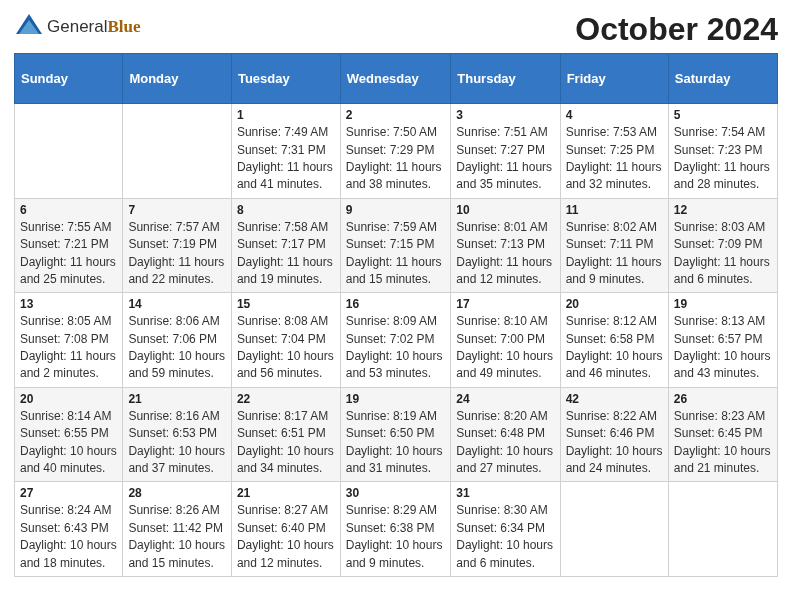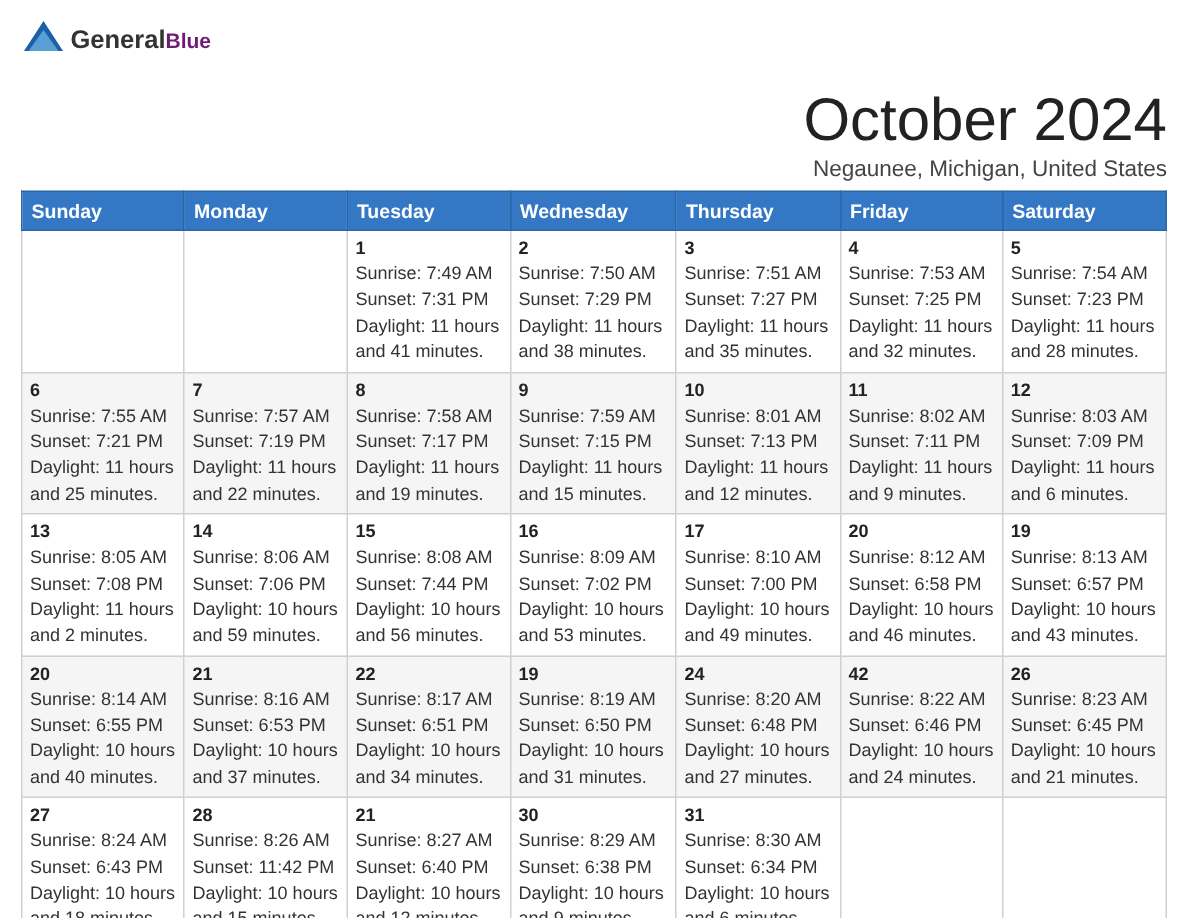--- a/index.html
+++ b/index.html
@@ -23,42 +23,41 @@
     }
     .logo-area {
       display: flex;
       flex-direction: column;
       align-items: flex-start;
     }
     .title-area {
       text-align: right;
     }
     .month-title {
-      font-size: 40px;
-      font-weight: normal;
+      font-size: 32px;
+      font-weight: bold;
       color: #222;
       line-height: 1.1;
-      margin-top: 46px;
     }
     .location-title {
       font-size: 15px;
       color: #444;
       margin-top: 2px;
     }
     .calendar {
       width: 100%;
       border-collapse: collapse;
       border: 1px solid #ccc;
     }
     .calendar th {
       background: #3478c5;
       color: #fff;
       font-size: 13px;
       font-weight: bold;
-      padding: 5px 6px;
+      padding: 17px 6px;
       text-align: left;
       border: 1px solid #2a65a8;
     }
     .calendar td {
       vertical-align: top;
       border: 1px solid #d0d0d0;
       padding: 4px 5px;
       width: 113px;
       min-height: 72px;
       background: #fff;
@@ -97,27 +96,26 @@
 
 <div class="page">
   <div class="header">
     <div class="logo-area">
       <div class="logo-wrapper">
         <svg class="logo-svg" width="30" height="30" viewBox="0 0 30 30">
           <polygon points="15,2 28,22 2,22" fill="#1a5fa8"></polygon>
           <polygon points="15,8 25,22 5,22" fill="#5a9fd4"></polygon>
         </svg>
         <div>
-          <span style="font-size:17px;font-weight:bold;color:#333;">General</span><span style="font-size:14px;font-weight:bold;color:#701a75;">Blue</span>
+          <span style="font-size:17px;font-weight:normal;color:#333;">General</span><span style="font-size:17px;font-weight:bold;color:#a16207;font-family:Liberation Serif, serif;">Blue</span>
         </div>
       </div>
     </div>
     <div class="title-area">
       <div class="month-title">October 2024</div>
-      <div class="location-title">Negaunee, Michigan, United States</div>
     </div>
   </div>
 
   <table class="calendar">
     <thead>
       <tr>
       <th>Sunday</th>
           <th>Monday</th>
           <th>Tuesday</th>
           <th>Wednesday</th>
@@ -214,21 +212,21 @@
           </td>
           <td>
             <span class="day-number">14</span>
             <div class="day-info">Sunrise: 8:06 AM
 Sunset: 7:06 PM
 Daylight: 10 hours and 59 minutes.</div>
           </td>
           <td>
             <span class="day-number">15</span>
             <div class="day-info">Sunrise: 8:08 AM
-Sunset: 7:44 PM
+Sunset: 7:04 PM
 Daylight: 10 hours and 56 minutes.</div>
           </td>
           <td>
             <span class="day-number">16</span>
             <div class="day-info">Sunrise: 8:09 AM
 Sunset: 7:02 PM
 Daylight: 10 hours and 53 minutes.</div>
           </td>
           <td>
             <span class="day-number">17</span>

